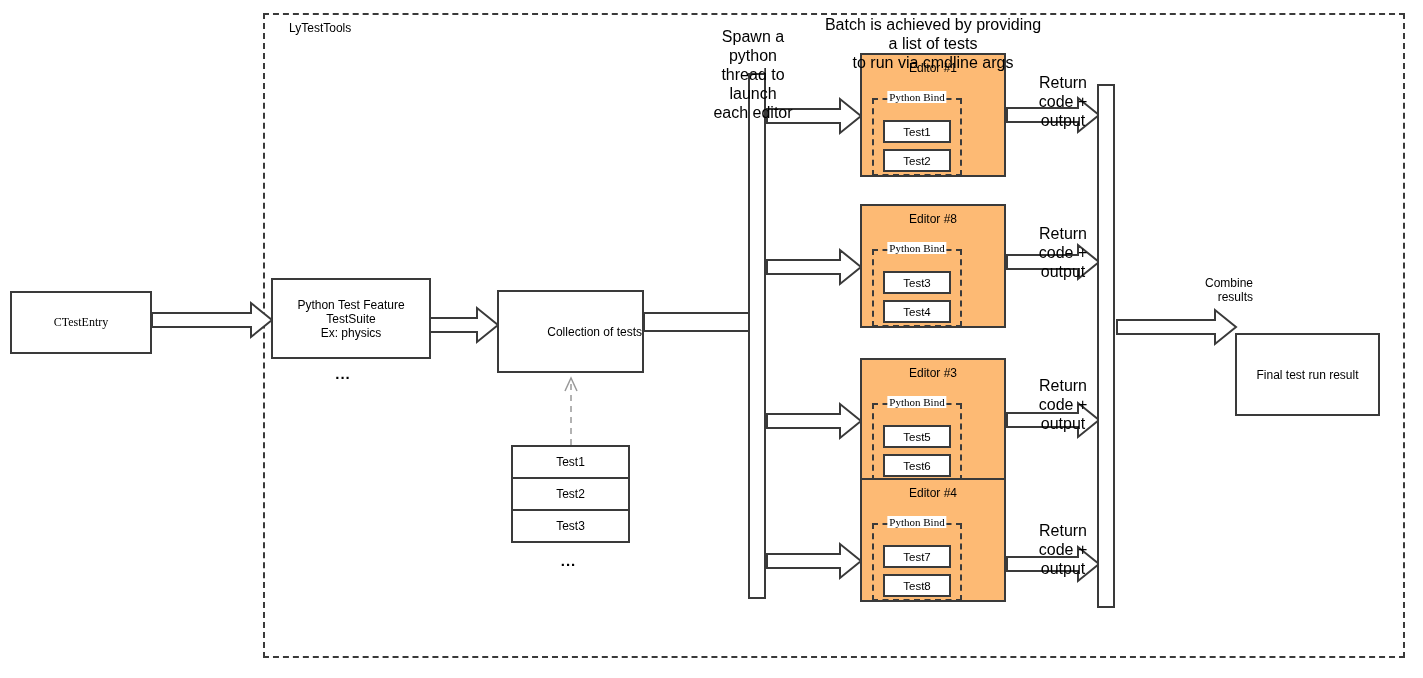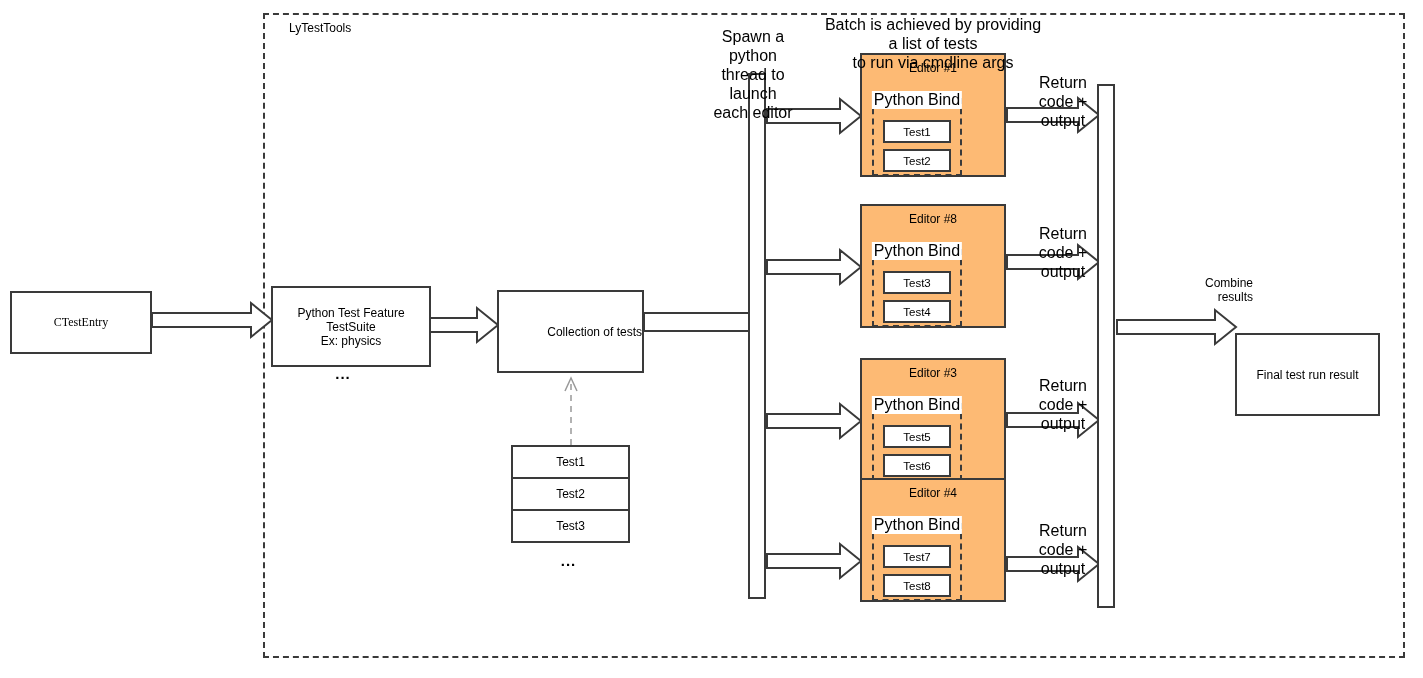--- a/index.html
+++ b/index.html
@@ -15,21 +15,21 @@
   .bar{position:absolute;background:#fff;border:2px solid #3a3a3a;box-sizing:content-box;}
   .frame{position:absolute;border:2px dashed #3a3a3a;}
   .frame-label{position:absolute;font-size:12px;}
   .editor{position:absolute;left:860px;width:146px;height:124px;
           border:2px solid #3a3a3a;background:#fdba74;box-sizing:border-box;}
   .editor-title{position:absolute;top:6px;left:0;width:100%;
                 text-align:center;font-size:12px;}
   .bindbox{position:absolute;left:10px;top:43px;width:86px;height:74px;
            border:2px dashed #3a3a3a;box-sizing:content-box;}
   .bindlabel{position:absolute;top:-9px;left:50%;transform:translateX(-50%);
-             background:#fff;padding:0 2px;font-size:16px;white-space:nowrap;}
+             background:#fff;padding:0 2px;font-size:11px;white-space:nowrap;font-family:Liberation Serif, serif;}
   .testbox{position:absolute;left:9px;width:64px;height:19px;
            border:2px solid #3a3a3a;background:#fff;
            display:flex;align-items:center;justify-content:center;font-size:11.5px;}
   .t1{top:20px;} .t2{top:49px;}
   .stack{position:absolute;left:511px;top:445px;width:115px;
          border:2px solid #3a3a3a;background:#fff;}
   .stack-row{height:30px;display:flex;align-items:center;justify-content:center;
              font-size:12px;}
   .stack-row + .stack-row{border-top:2px solid #3a3a3a;}
   svg.layer{position:absolute;left:0;top:0;pointer-events:none;}
@@ -61,21 +61,21 @@
   </g>
 </svg>
 
 <div class="bar" style="left:748px;top:73px;width:14px;height:522px;"></div>
 <div class="bar" style="left:1097px;top:84px;width:14px;height:520px;"></div>
 
 <div class="node" style="left:10px;top:291px;width:142px;height:63px;font-family:Liberation Serif, serif;">
   <span class="preline">CTestEntry</span>
 </div>
 
-<div class="node" style="left:271px;top:286px;width:160px;height:81px;">
+<div class="node" style="left:271px;top:278px;width:160px;height:81px;">
   <span class="preline">Python Test Feature
 TestSuite
 Ex: physics</span>
 </div>
 <div class="ellipsis" style="left:271px;top:365px;width:144px;">...</div>
 
 <div class="node" style="left:497px;top:290px;width:147px;height:83px;justify-content:flex-end;">
   <span class="preline">Collection of tests</span>
 </div>
 

